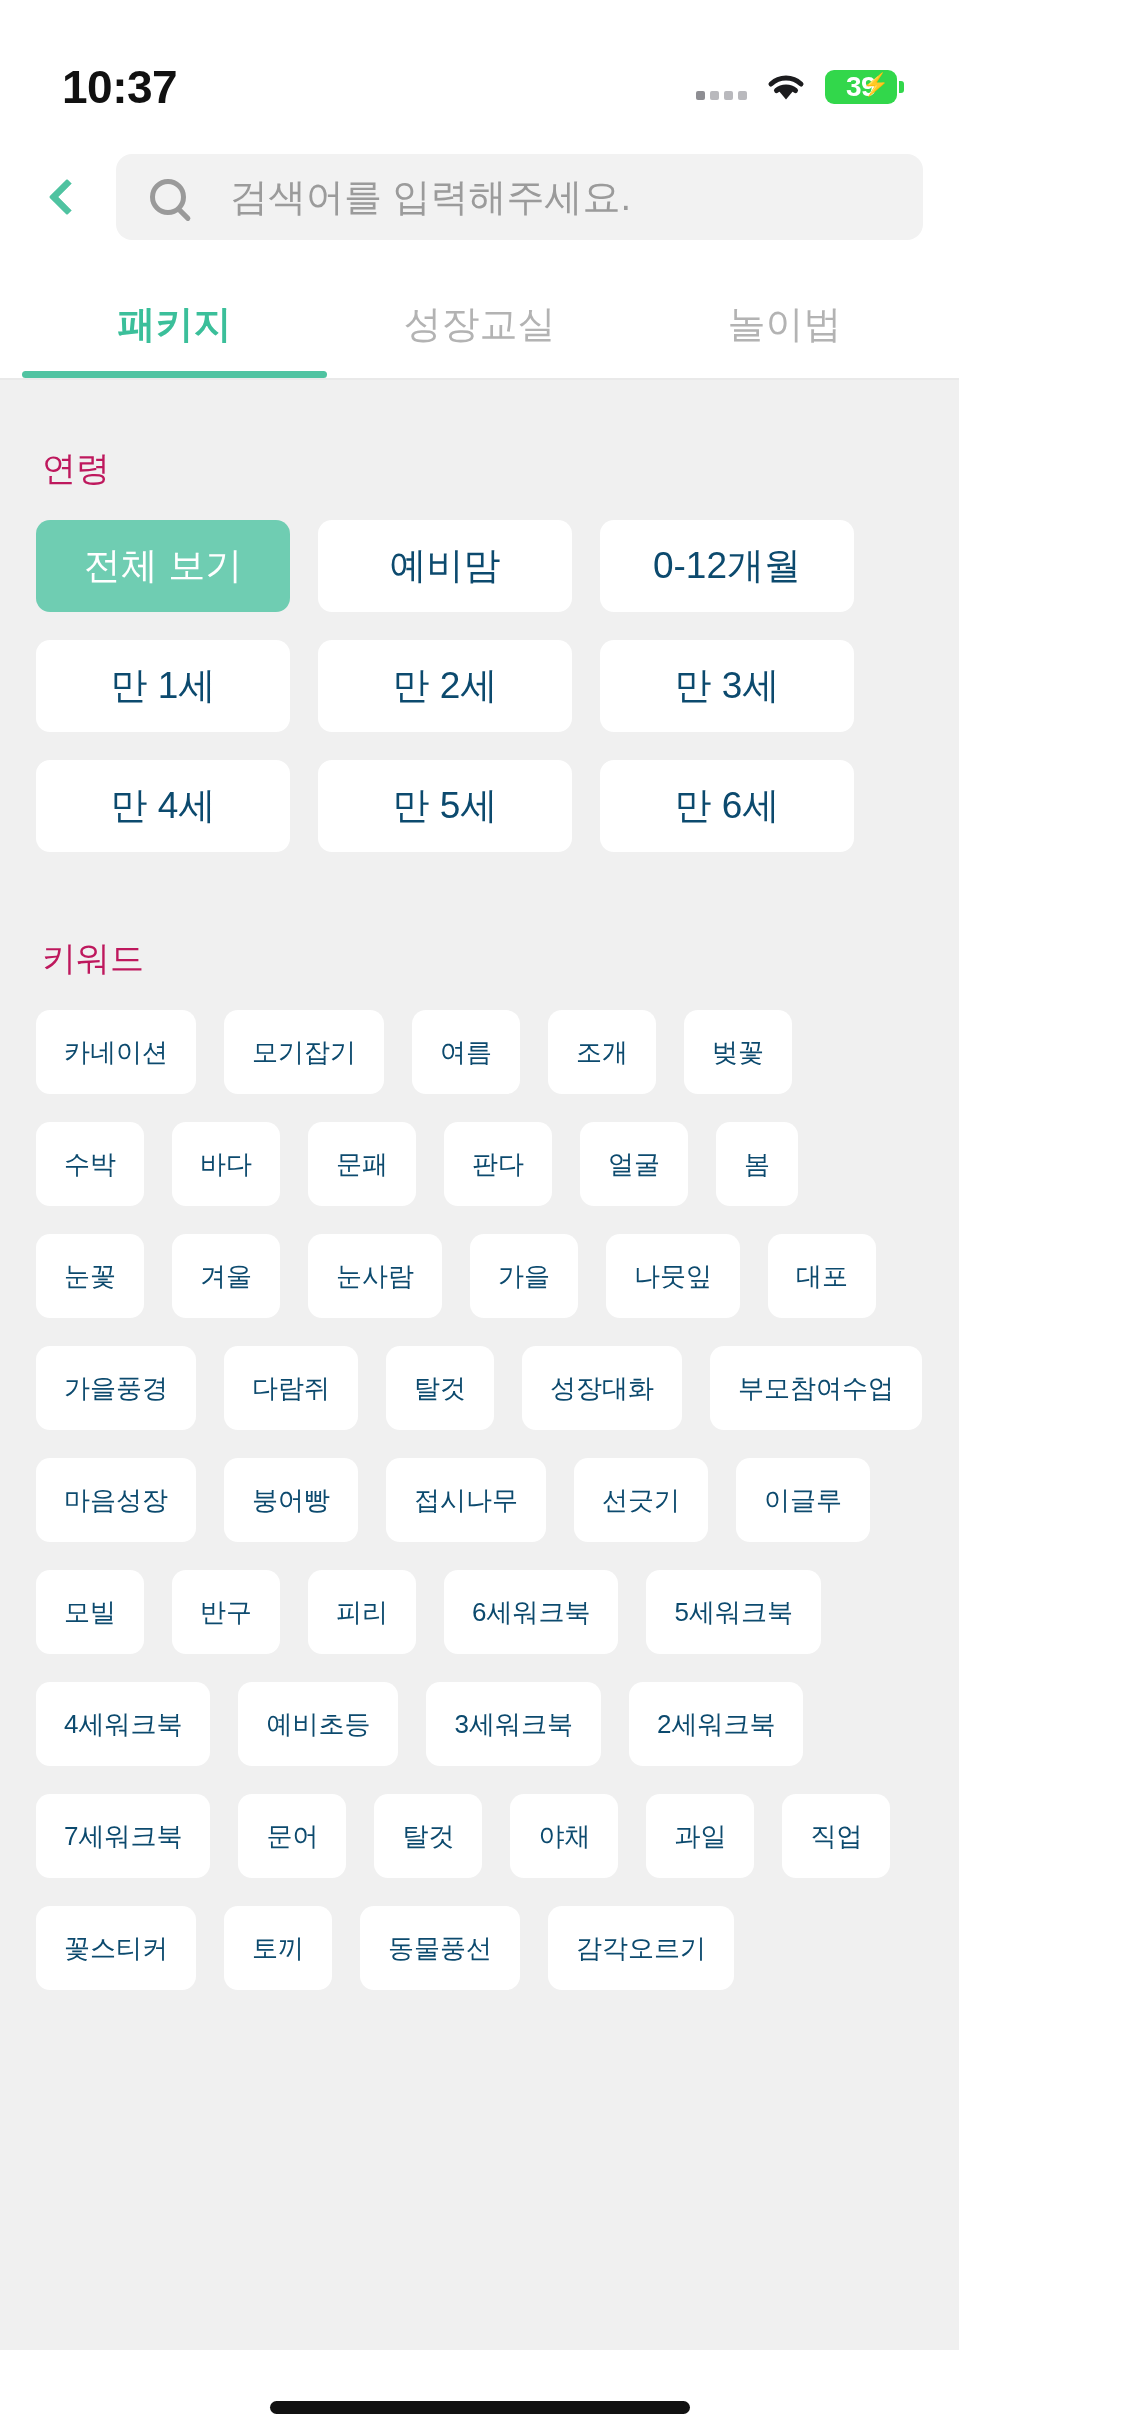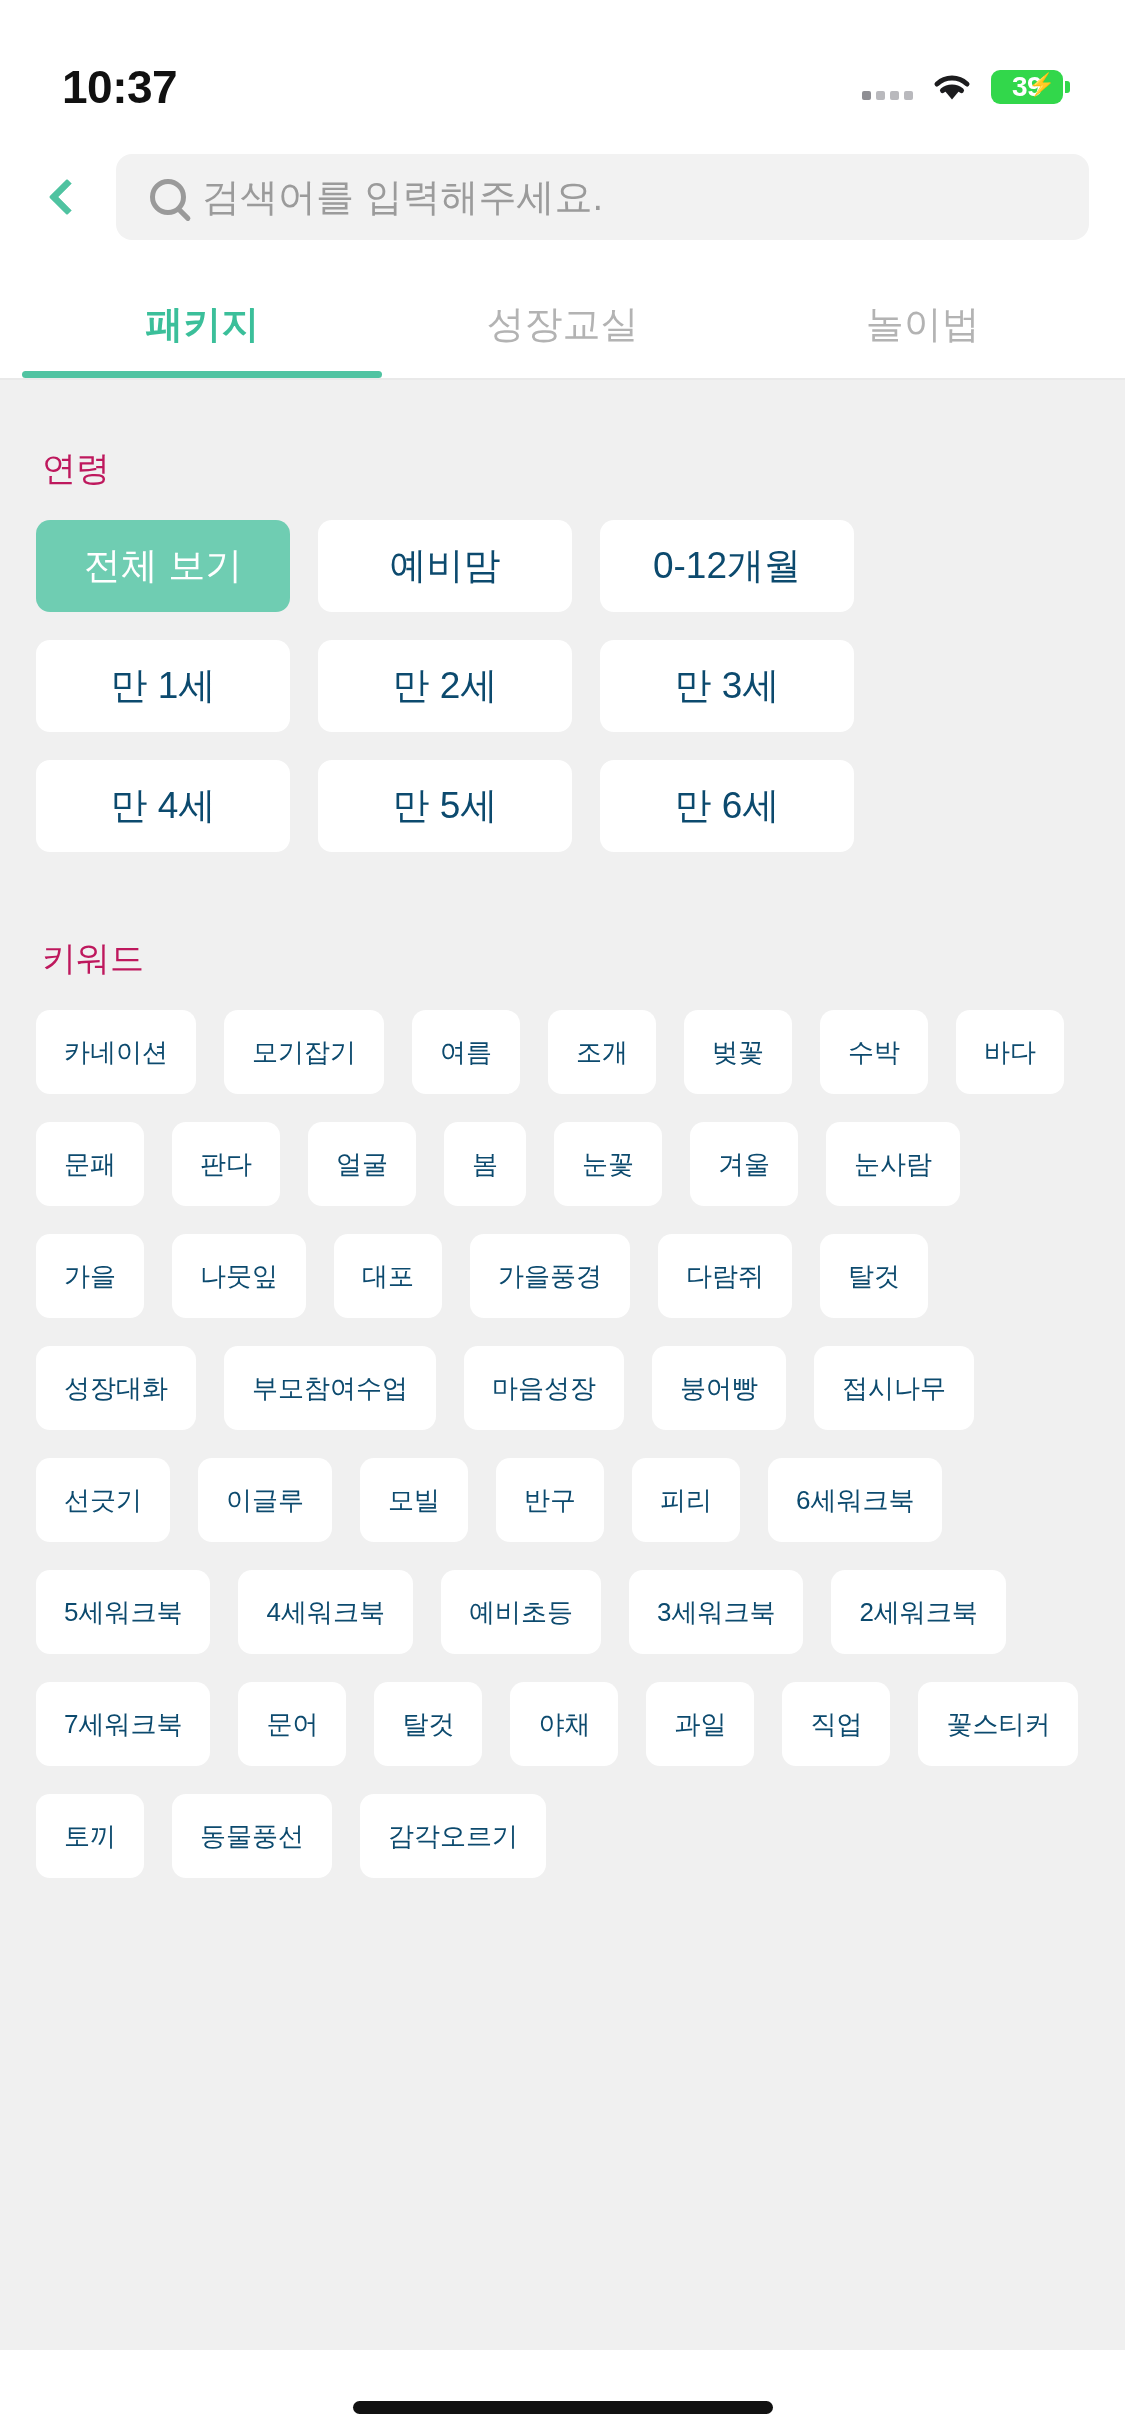--- a/index.html
+++ b/index.html
@@ -5,21 +5,21 @@
   * { box-sizing: border-box; margin: 0; padding: 0; }
   html, body {
     width: 1125px;
     height: 2436px;
     background: #ffffff;
     font-family: "Liberation Sans", sans-serif;
     overflow: hidden;
   }
   .phone {
     position: relative;
-    width: 1125px;
+    width: 959px;
     height: 2436px;
     background: #f0f0f0;
     display: flex;
     flex-direction: column;
   }
 
   
   .statusbar {
     height: 140px;
     background: #ffffff;
@@ -96,21 +96,21 @@
     border-radius: 2px;
   }
   .search-field {
     flex: 1 1 auto;
     height: 86px;
     background: #f2f2f2;
     border-radius: 16px;
     display: flex;
     align-items: center;
     padding: 0 34px;
-    gap: 16px;
+    gap: 44px;
   }
   .search-ico {
     width: 36px; height: 36px;
     border: 5px solid #9a9a9a;
     border-radius: 50%;
     position: relative;
     flex: 0 0 auto;
   }
   .search-ico:after {
     content: "";

